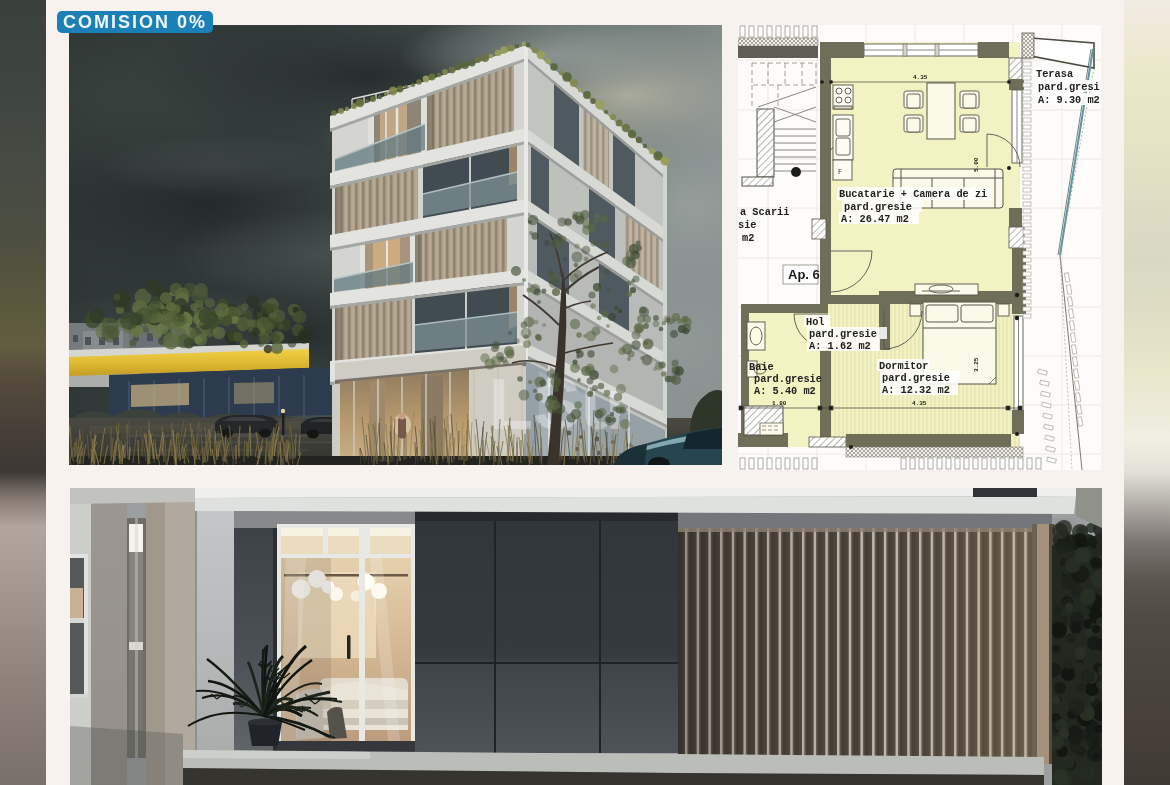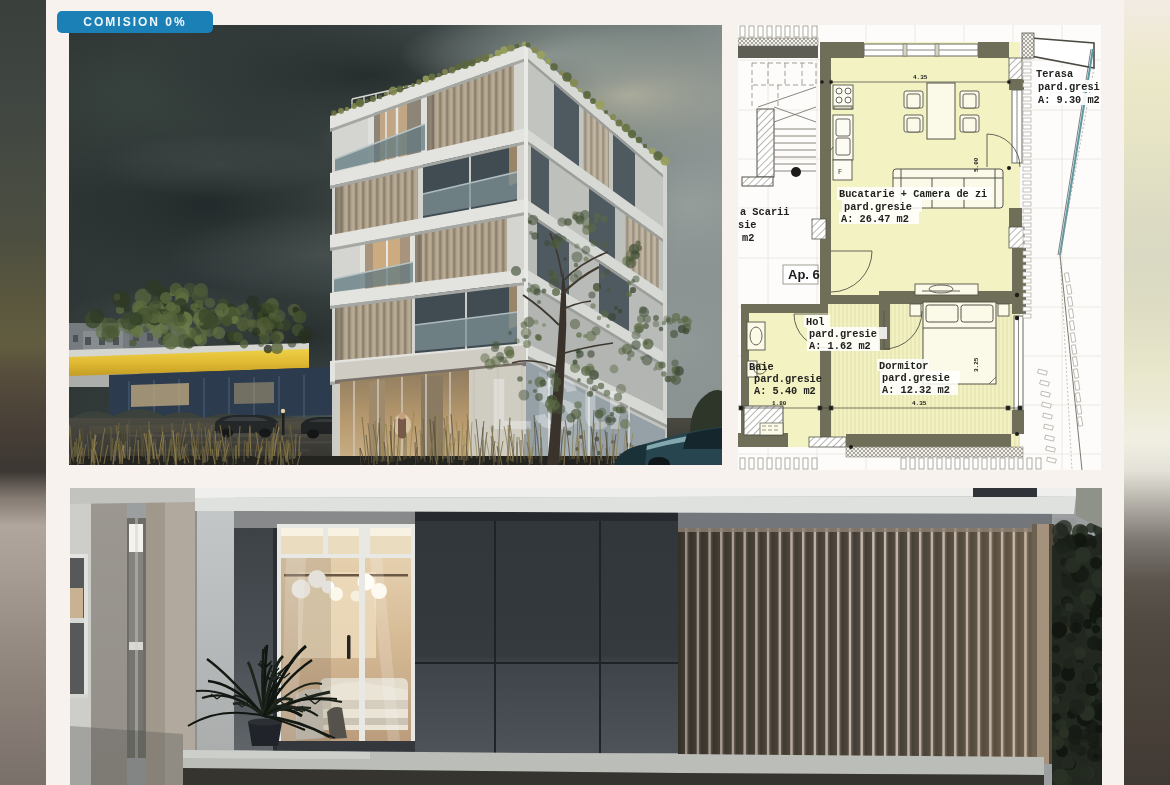--- a/index.html
+++ b/index.html
@@ -1962,13 +1962,13 @@
         <path d="M194 228 Q205 210 233 224" stroke="#1d241b" stroke-width="1.8" fill="none"></path>
         <path d="M194 228 Q198 192 211 170" stroke="#1d241b" stroke-width="2.3" fill="none"></path>
         <path d="M206 187 l-6 -5" stroke="#1d241b" stroke-width="1.1" fill="none"></path>
         <path d="M206 187 l6 -5" stroke="#1d241b" stroke-width="1.1" fill="none"></path>
         <path d="M194 228 Q215 175 236 158" stroke="#10150f" stroke-width="3.0" fill="none"></path>
       </g>
 </svg>
 </div>
 
 <div class="abs" style="left:57px;top:11px;width:156px;height:22px;background:#1b80b6;border-radius:5px;
-  color:#f0f7fb;font-weight:bold;font-size:12px;letter-spacing:2px;line-height:23px;text-align:center;">COMISION 0%</div>
+  color:#f0f7fb;font-weight:bold;font-size:18px;letter-spacing:2px;line-height:23px;text-align:center;">COMISION 0%</div>
 
 </body></html>

